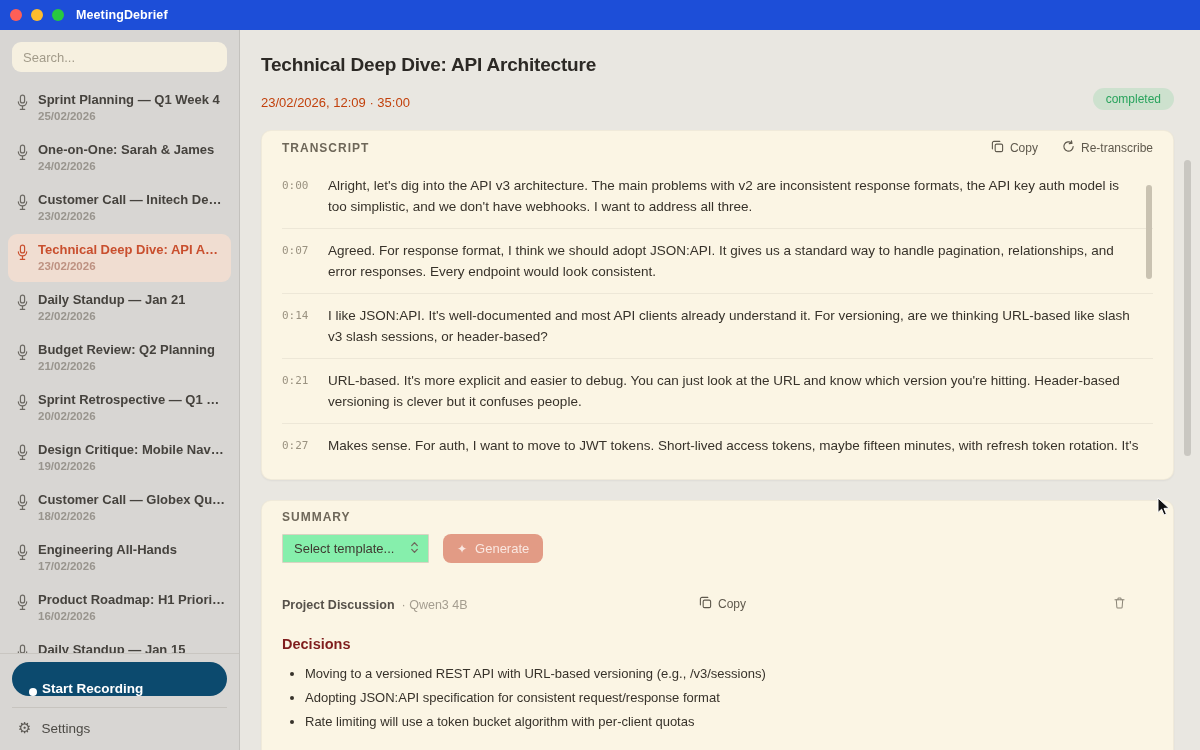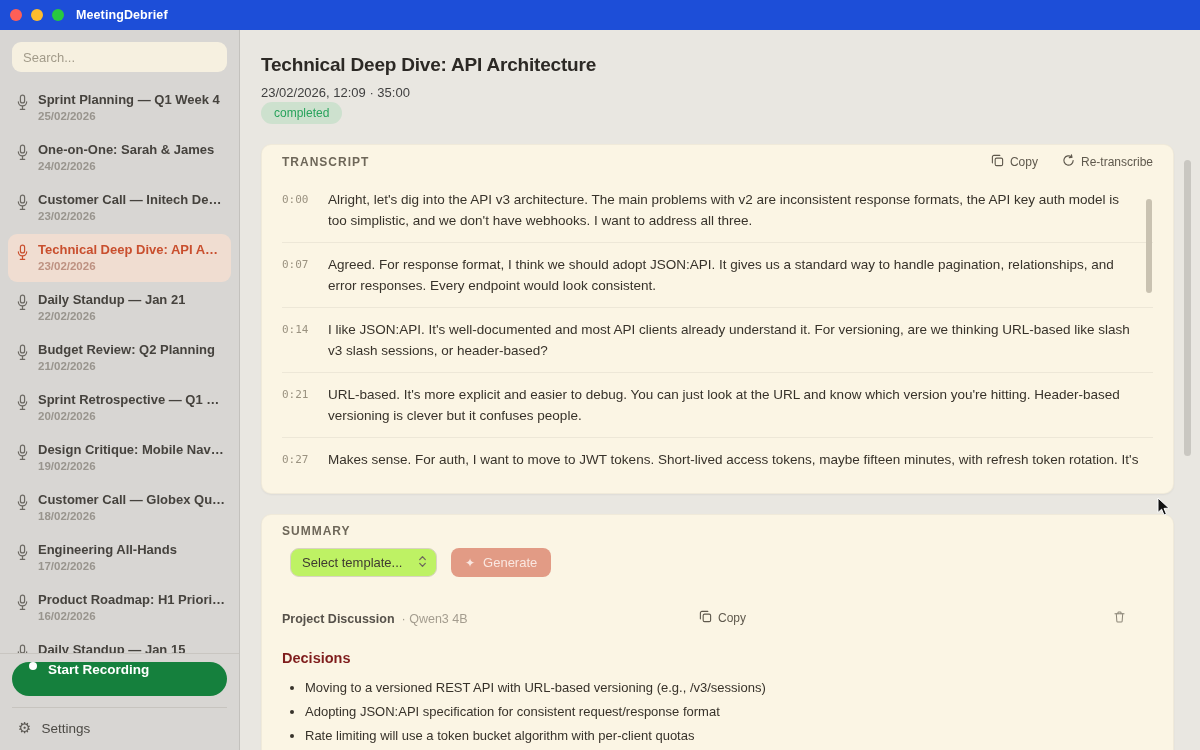--- a/index.html
+++ b/index.html
@@ -25,49 +25,49 @@
   .meeting-list { flex: 1; overflow: hidden; padding: 8px 8px 0; font-weight: bold; }
   .m-item { display: flex; gap: 9px; padding: 8px 8px; border-radius: 9px; align-items: flex-start; margin-bottom: 2px; cursor: default; }
   .m-item .mic { color: #6b6862; margin-top: 2px; flex: none; }
   .m-title { font-size: 13px; line-height: 16px; color: #45423d; white-space: nowrap; overflow: hidden; }
   .m-date { font-size: 11.5px; line-height: 15px; color: #98948d; margin-top: 1px; }
   .m-item.selected { background: #f0ddd1; }
   .m-item.selected .m-title { color: #c94f2e; }
   .m-item.selected .mic { color: #c94f2e; }
   .m-item.selected .m-date { color: #bd9181; }
   .sidebar-footer { flex: none; padding: 8px 12px 0; border-top: 1px solid #c9c6c1; }
-  .record-btn { width: 100%; height: 34px; background: #15803d; border: none; border-radius: 17px; color: #fff; font-weight: 700; font-size: 13.5px; font-family: "Liberation Sans", sans-serif; display: flex; align-items: flex-start; gap: 11px; padding-left: 17px; cursor: pointer; }
+  .record-btn { width: 100%; height: 34px; background: #0c4a6e; border: none; border-radius: 17px; color: #fff; font-weight: 700; font-size: 13.5px; font-family: "Liberation Sans", sans-serif; display: flex; align-items: flex-end; gap: 5px; padding-left: 17px; cursor: pointer; }
   .rec-dot { width: 8px; height: 8px; border-radius: 50%; background: #ffffff; flex: none; }
   .settings-row { margin-top: 11px; border-top: 1px solid #c7c4bf; padding: 13px 6px 14px; display: flex; align-items: center; gap: 10px; color: #4c4a45; font-size: 13.5px; cursor: default; }
   .gear { font-family: "DejaVu Sans", sans-serif; font-size: 15px; color: #5b5852; line-height: 1; }
 
   
   .main { flex: 1; padding: 24px 26px 0 21px; position: relative; }
-  .page-head { display: flex; align-items: flex-start; justify-content: space-between; flex-direction: column; }
+  .page-head { display: flex; align-items: flex-end; justify-content: space-between; }
   .page-title { font-size: 19px; font-weight: 700; color: #2c2925; letter-spacing: -0.2px; }
-  .page-meta { margin-top: 9px; font-size: 13px; color: #404040; }
+  .page-meta { margin-top: 19px; font-size: 13px; color: #c2410c; }
   .badge { background: rgba(64, 190, 110, 0.16); color: #28a35c; font-size: 12px; padding: 4px 13px; border-radius: 12px; margin-top: 2px; }
 
   .panel { background: #fbf5e4; border-radius: 10px; border: 1px solid rgba(0,0,0,0.045); box-shadow: 0 1px 2px rgba(0,0,0,0.05); }
   .panel-head { display: flex; justify-content: space-between; align-items: center; padding: 9px 0 8px; }
   .panel-label { font-size: 12px; font-weight: 700; letter-spacing: 1px; color: #6e6759; }
   .panel-actions { display: flex; gap: 24px; }
   .action-btn { display: flex; gap: 6px; align-items: center; font-size: 12px; color: #5f594d; background: none; border: none; font-family: "Liberation Sans", sans-serif; cursor: pointer; }
   .action-btn svg { flex: none; }
 
   .transcript-panel { margin-top: 20px; height: 350px; padding: 0 20px; overflow: hidden; position: relative; }
   .t-entries { overflow: hidden; height: 296px; }
   .t-entry { display: flex; gap: 13px; padding: 11px 0; border-bottom: 1px solid rgba(0,0,0,0.055); }
   .t-time { font-family: "DejaVu Sans Mono", monospace; font-size: 11px; color: #9a9280; min-width: 33px; padding-top: 4px; flex: none; }
   .t-text { font-size: 13.5px; line-height: 21px; color: #37322a; padding-right: 14px; }
   .t-scroll { position: absolute; right: 21px; top: 54px; width: 6px; height: 94px; border-radius: 3px; background: #c9c2b1; }
 
   .summary-panel { margin-top: 20px; height: 420px; padding: 0 20px 30px; position: relative; }
   .controls { display: flex; gap: 14px; margin-top: 8px; }
-  .select { width: 147px; height: 29px; background: #bef264; border: 1px solid #d9d3c2; border-radius: 9px; display: flex; align-items: center; justify-content: space-between; padding: 0 9px 0 11px; font-size: 13px; color: #3f3a31; cursor: pointer; margin-left: 8px; }
+  .select { width: 147px; height: 29px; background: #86efac; border: 1px solid #d9d3c2; border-radius: 1px; display: flex; align-items: center; justify-content: space-between; padding: 0 9px 0 11px; font-size: 13px; color: #3f3a31; cursor: pointer; }
   .select .chev { color: #6e685c; }
   .generate-btn { height: 29px; background: #e29b85; border: none; border-radius: 8px; color: rgba(255, 248, 244, 0.82); font-size: 13px; font-family: "Liberation Sans", sans-serif; display: flex; gap: 8px; padding: 0 14px; align-items: center; cursor: default; }
   .sparkle { font-family: "DejaVu Sans", sans-serif; font-size: 12px; }
 
   .result-head { margin-top: 33px; display: flex; align-items: center; position: relative; height: 18px; }
   .result-title { font-size: 12.5px; color: #56514a; font-weight: 600; }
   .result-model { font-size: 12.5px; color: #a49d8f; margin-left: 7px; }
   .result-copy { position: absolute; right: 407px; top: 0; }
   .trash-btn { position: absolute; right: 28px; top: 1px; background: none; border: none; color: #8b8577; cursor: pointer; }
 

